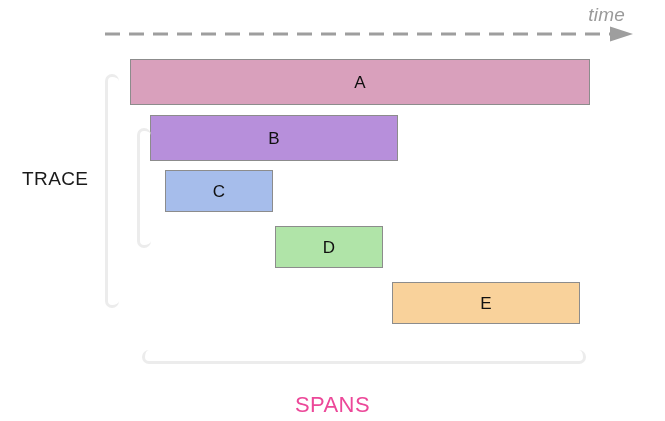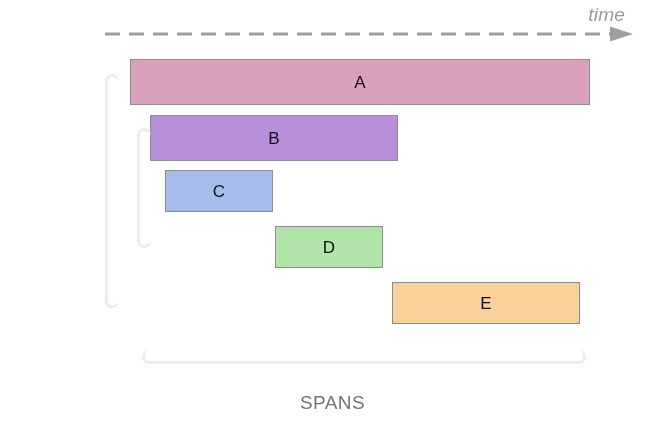--- a/index.html
+++ b/index.html
@@ -76,22 +76,22 @@
     color: #1a1a1a;
     letter-spacing: 0.4px;
     white-space: nowrap;
   }
   .spans-label {
     position: absolute;
     top: 392px;
     left: 0;
     width: 665px;
     text-align: center;
-    font-size: 19px;
-    color: #737373;
+    font-size: 22px;
+    color: #ec4899;
     letter-spacing: 0.4px;
   }
 </style>
 </head>
 <body>
 
 <div id="diagram">
 
   <div class="time-label">time</div>
 
@@ -117,16 +117,17 @@
         <span class="span-label">E</span>
       </div>
     </div>
 
   <div id="brackets-layer">
       <div class="bracket bracket-vert" style="left: 105px; top: 74px; width: 14px; height: 234px; border-color: rgb(236, 236, 236);"></div>
       <div class="bracket bracket-vert" style="left: 137px; top: 128px; width: 14px; height: 120px; border-color: rgb(236, 236, 236);"></div>
       <div class="bracket bracket-horiz" style="left: 142px; top: 350px; width: 444px; height: 14px; border-color: rgb(236, 236, 236);"></div>
     </div>
 
+  <div class="trace-label">TRACE</div>
 
   <div class="spans-label">SPANS</div>
 
 </div>
 
 </body></html>

